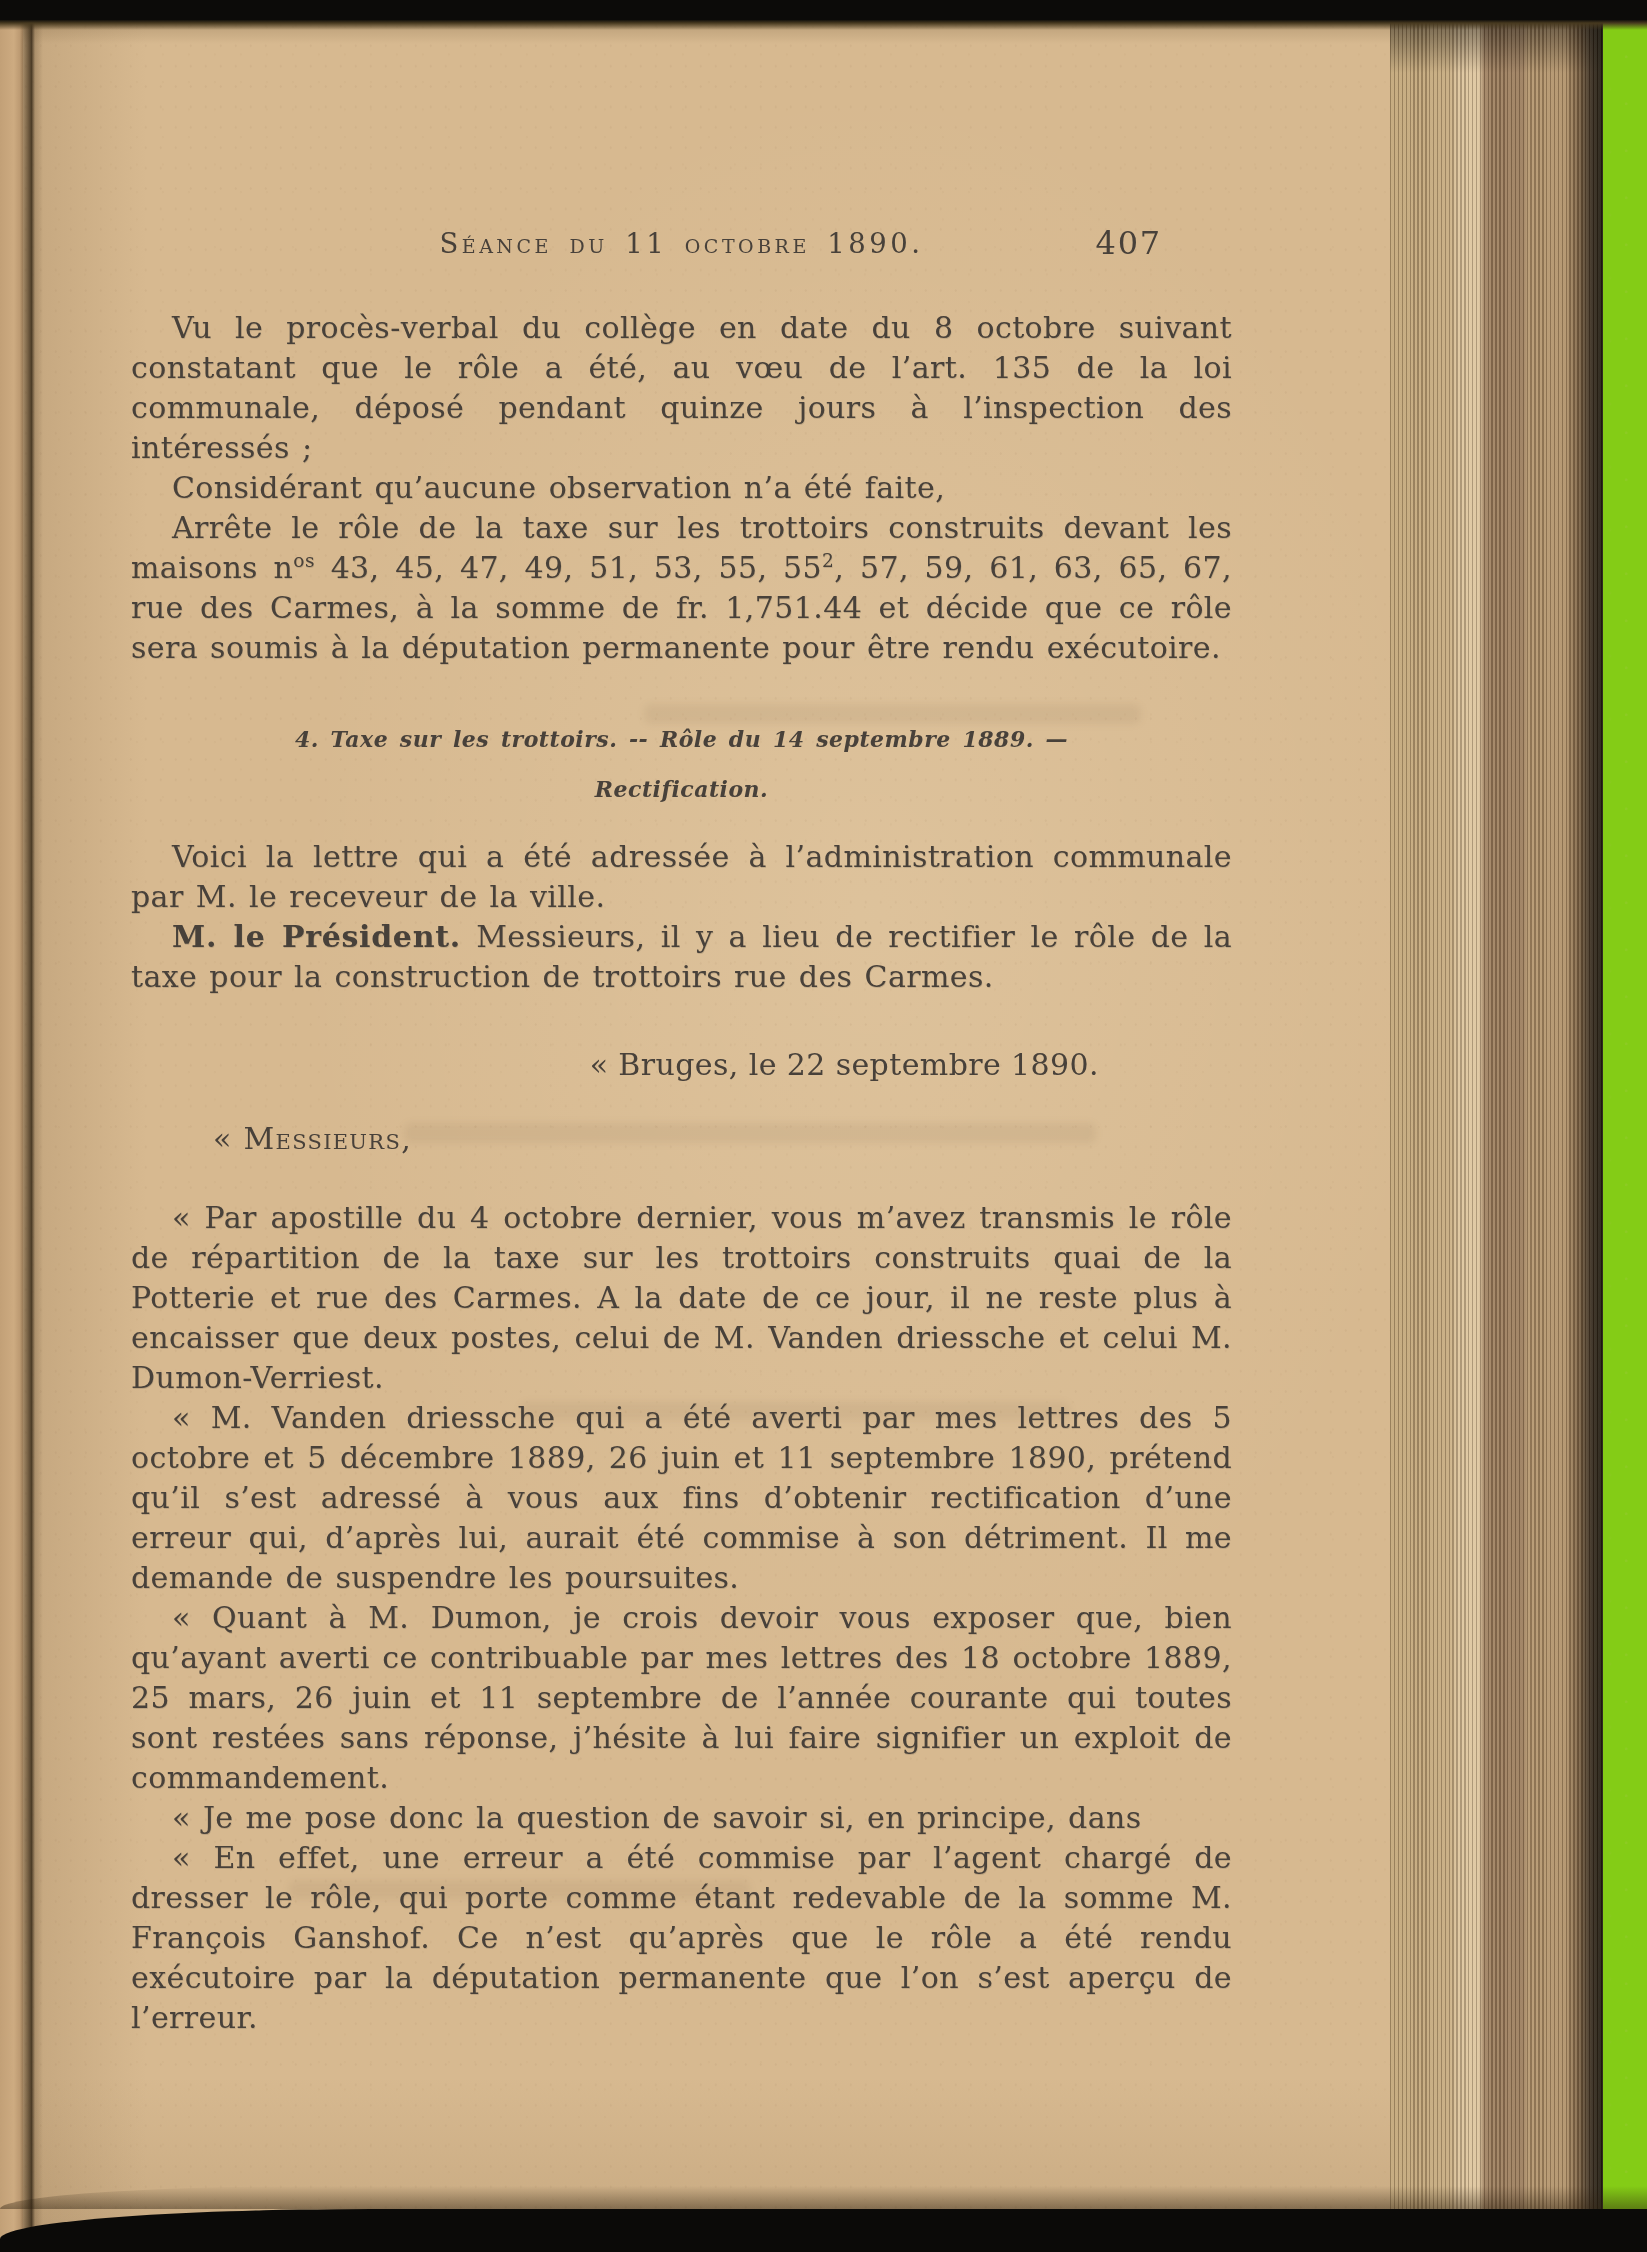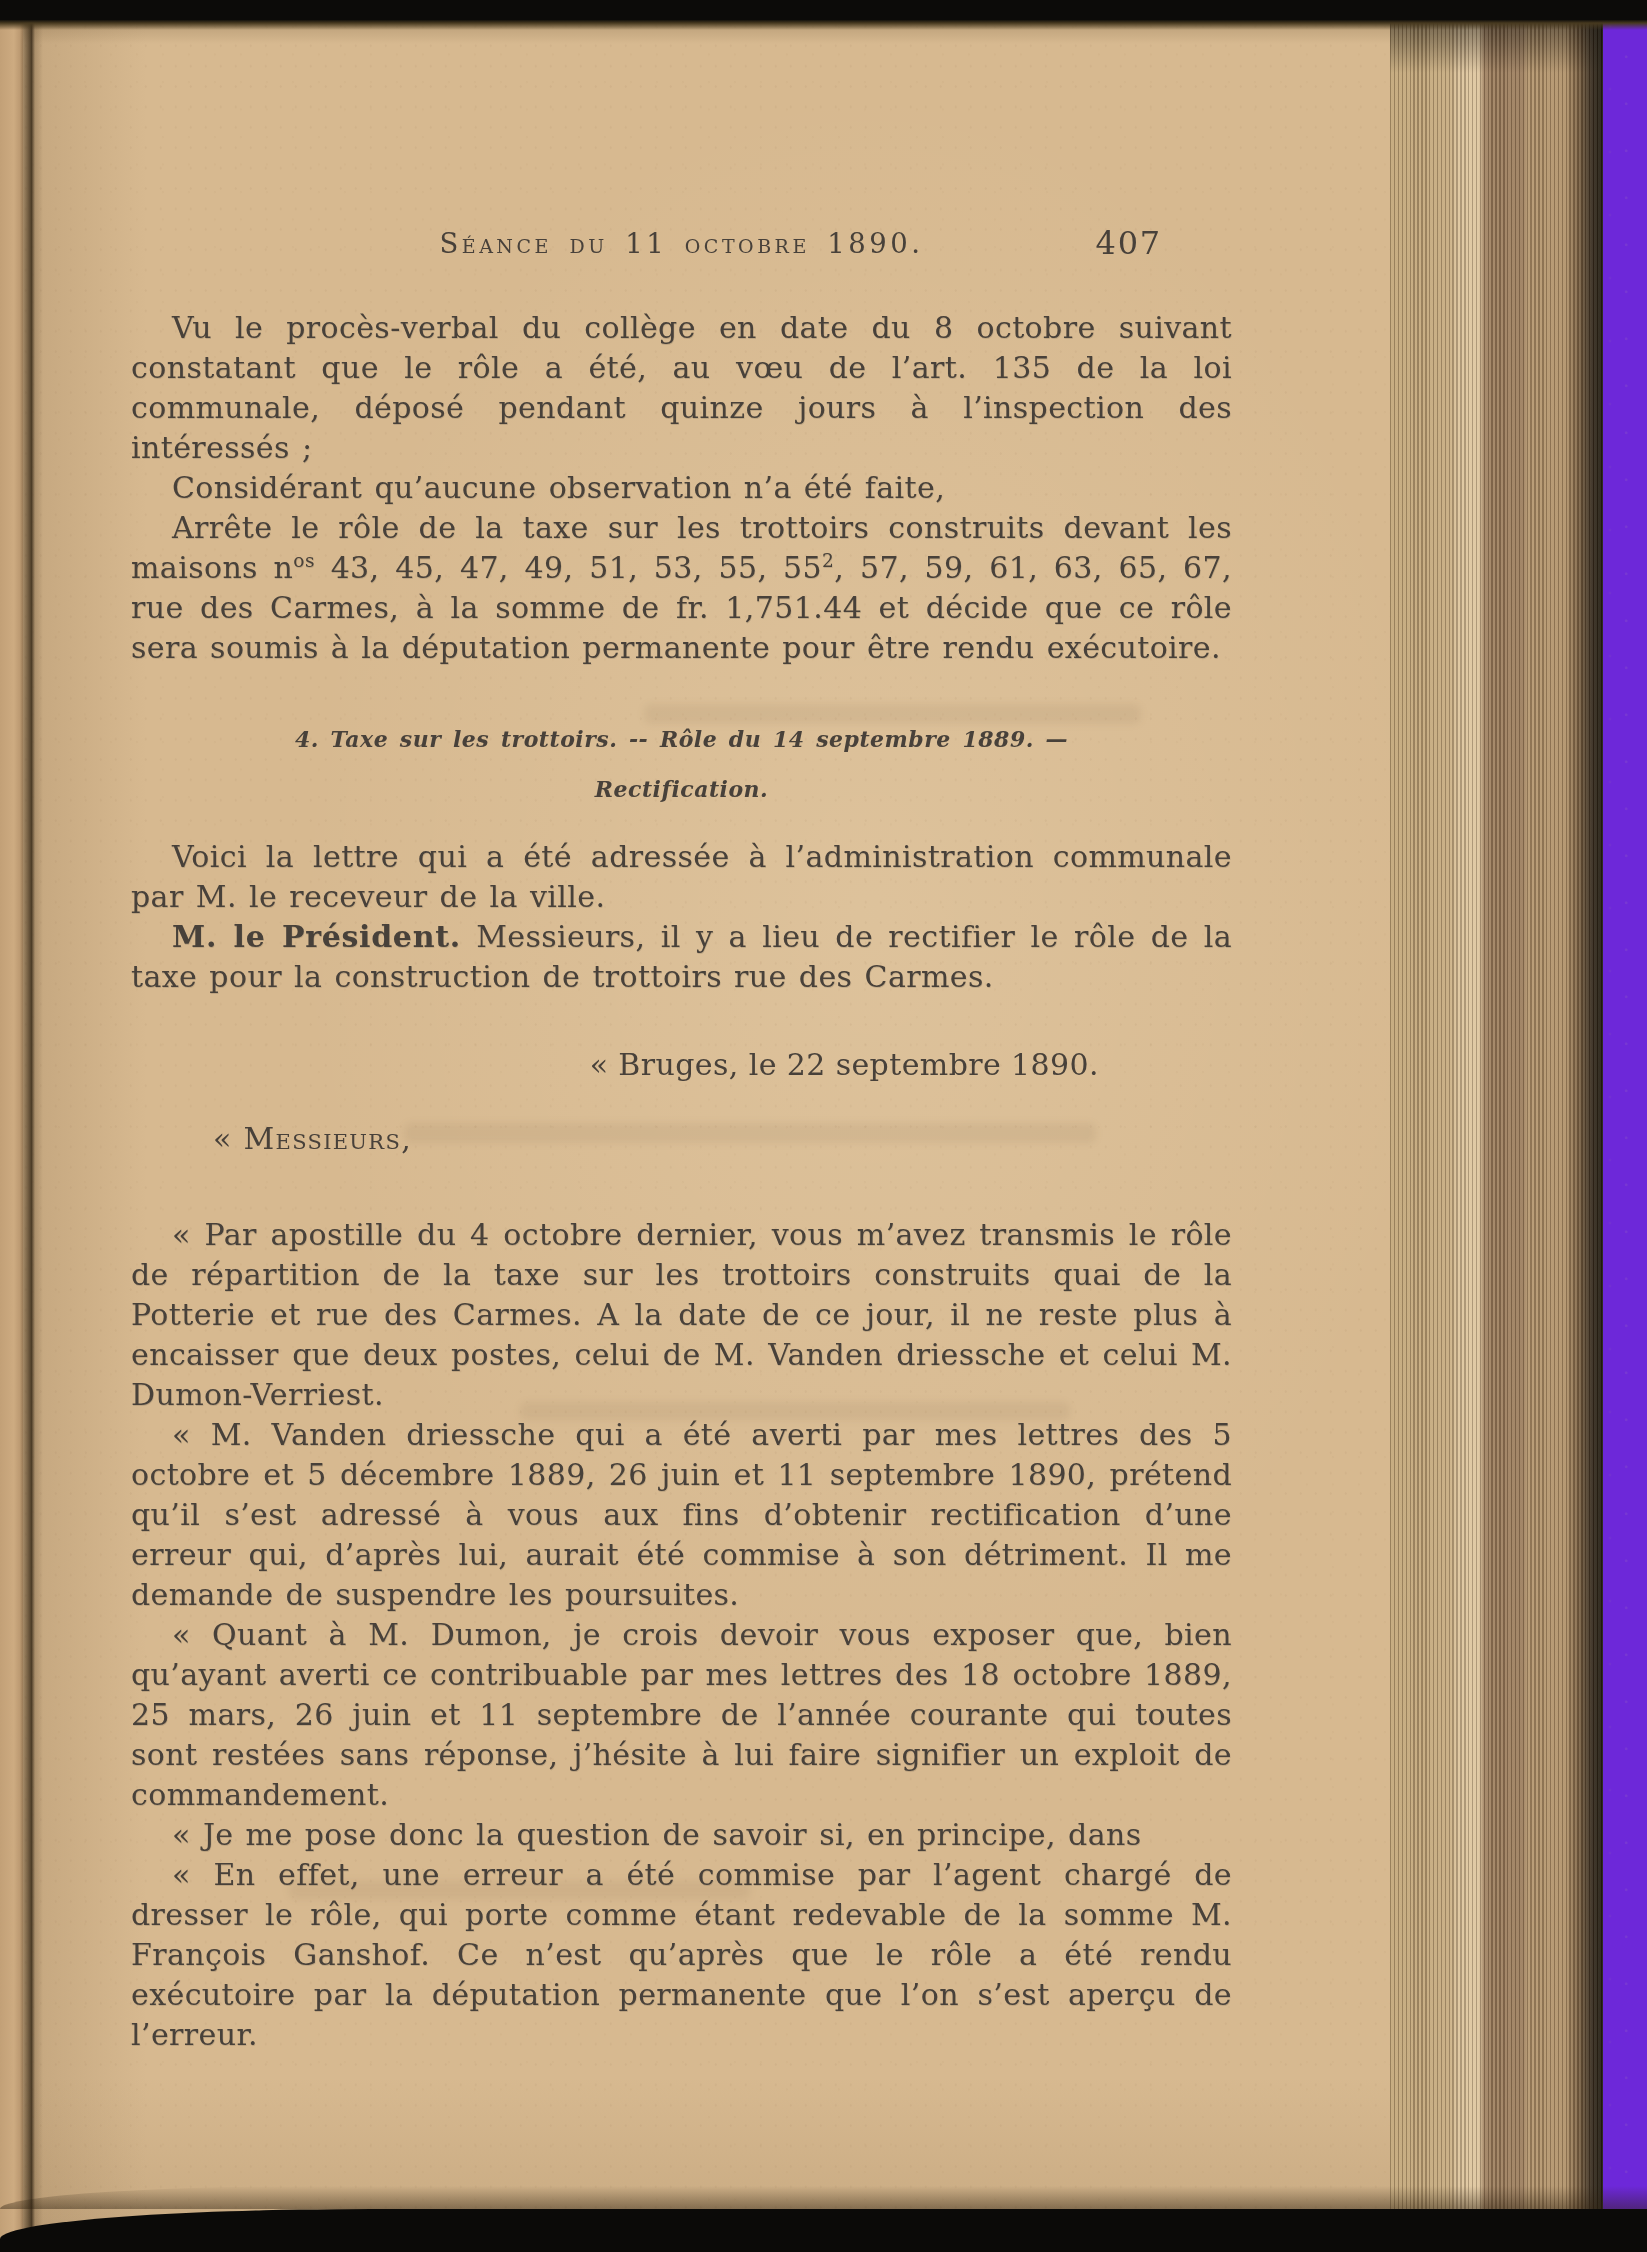--- a/index.html
+++ b/index.html
@@ -2,21 +2,21 @@
 <html lang="fr" style="font-size:14px"><head>
 <meta charset="utf-8">
 <style>
   html,body{margin:0;padding:0;}
   body{
     width:1647px;height:2253px;
     background:#11100d;
     font-family:"DejaVu Serif","Liberation Serif",serif;
     overflow:hidden;
   }
-  .scene{position:relative;width:1647px;height:2253px;background:#6d28d9;overflow:hidden;}
+  .scene{position:relative;width:1647px;height:2253px;background:#84cc16;overflow:hidden;}
 
   
   .scene::after{
     content:"";position:absolute;inset:0;pointer-events:none;z-index:0;
     background-image:
       radial-gradient(circle at 6.2px 9.8px, rgba(210,190,150,0.10) 0.9px, transparent 1.8px),
       radial-gradient(circle at 17px 26px, rgba(180,160,120,0.07) 0.9px, transparent 1.8px);
     background-size:36px 47px, 59px 63px;
   }
 
@@ -111,21 +111,21 @@
   }
 
   .dateline{
     margin:48px 133px 0 0;text-align:right;text-indent:0;
     font-size:30px;line-height:40px;letter-spacing:0.4px;
   }
   .salutation{
     margin:34px 0 0 82px;text-indent:0;text-align:left;
     font-size:30px;line-height:40px;font-variant:small-caps;letter-spacing:1.3px;
   }
-  .letter-body{margin-top:56px;}
+  .letter-body{margin-top:39px;}
 </style>
 </head>
 <body>
 
 <div class="scene">
 
   <div class="fore-edge"></div>
 
   <div class="page-paper">
     <div class="ghost g1"></div>

